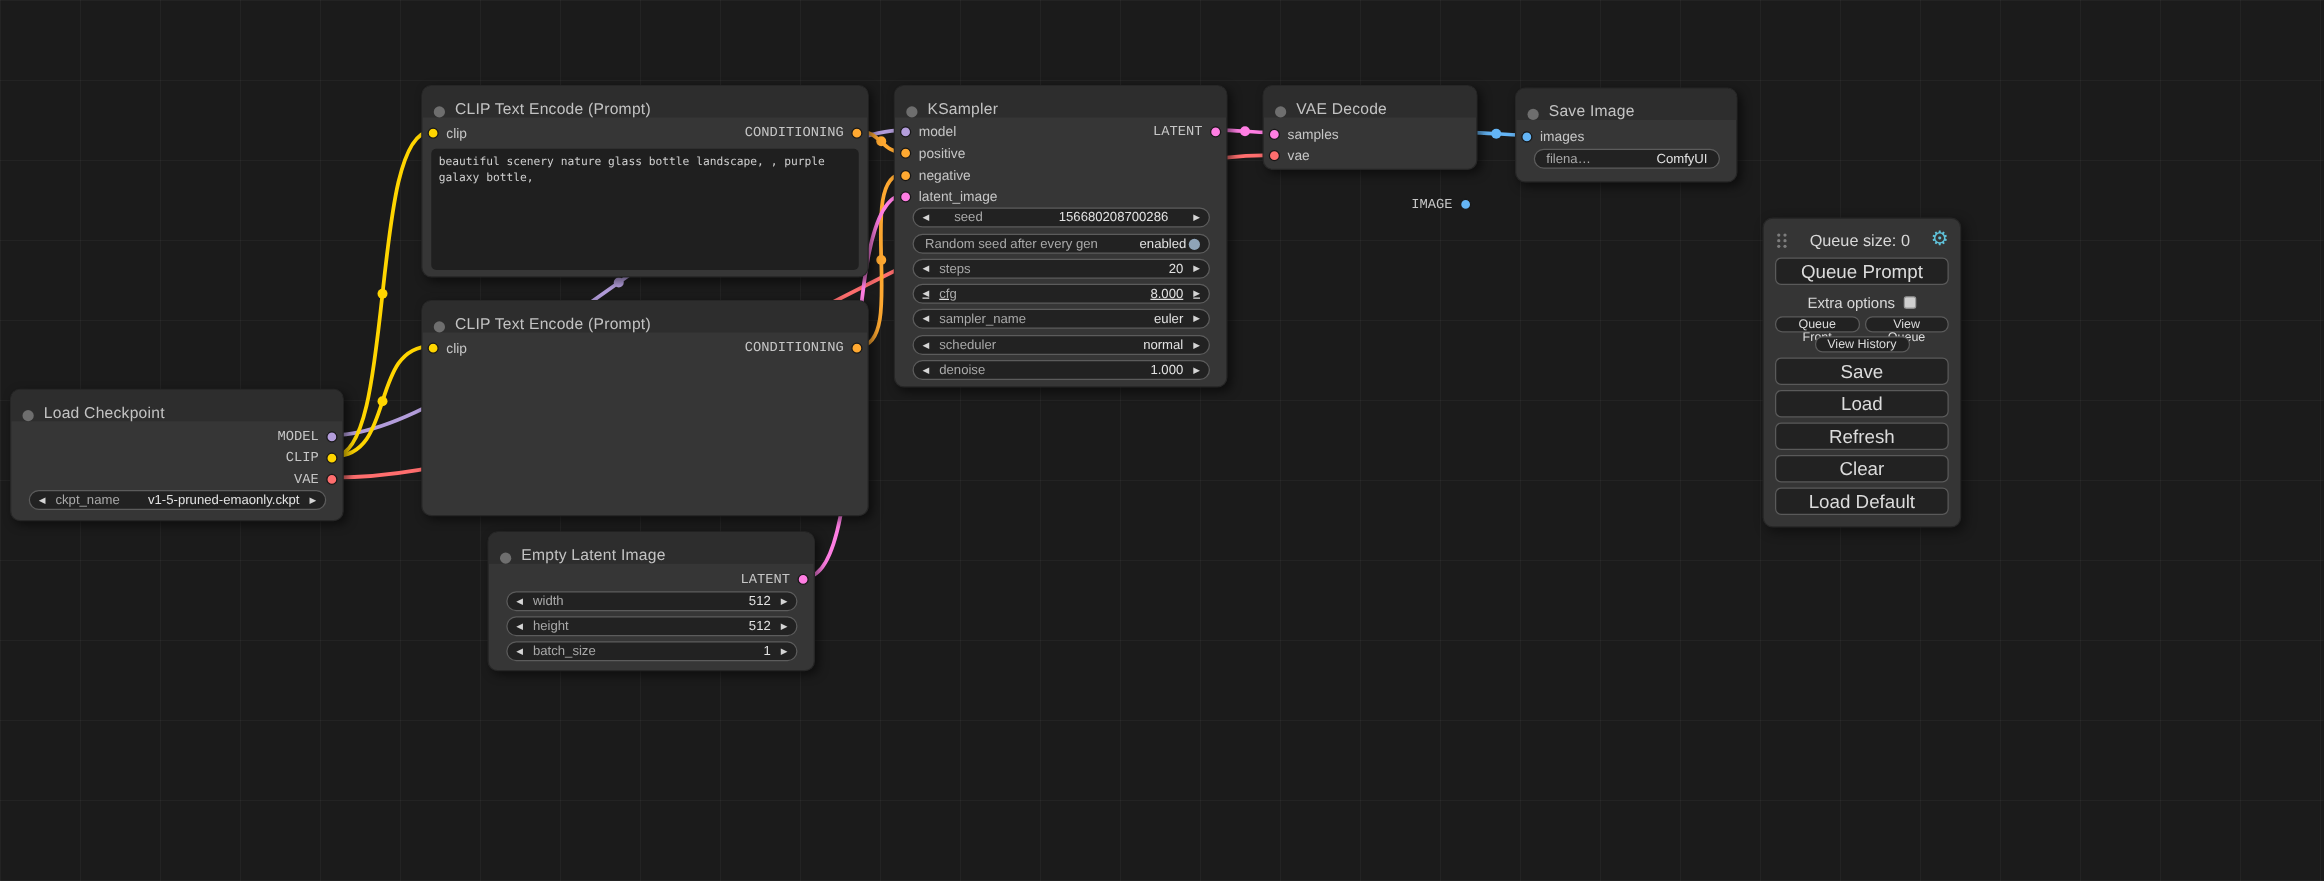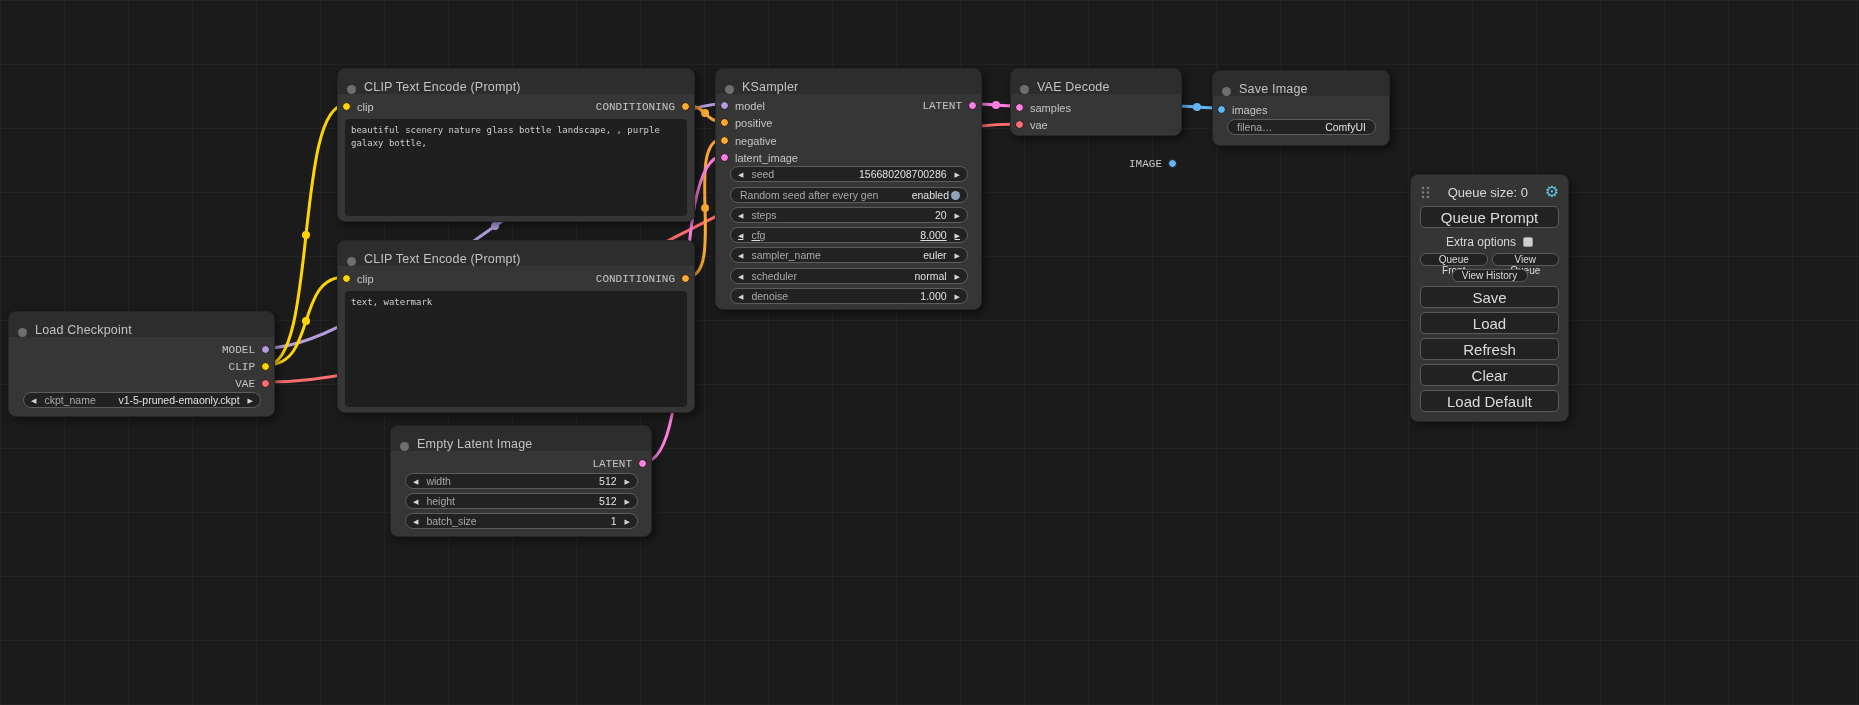--- a/index.html
+++ b/index.html
@@ -139,21 +139,20 @@
       <span>CLIP Text Encode (Prompt)</span>
     </div>
     <div class="slot in" style="top:29px;">
       <span class="port c-clip"></span>
       <span>clip</span>
     </div>
     <div class="slot out" style="top:29px;">
       <span>CONDITIONING</span>
       <span class="port c-cond"></span>
     </div>
-    <div class="node-text" style="top:50px;height:116px;">text, watermark</div>
   </div>
 
   <div class="node" style="left:390px;top:425px;width:262px;height:112px;">
     <div class="node-title">
       <span class="title-dot"></span>
       <span>Empty Latent Image</span>
     </div>
     <div class="slot out" style="top:29px;">
       <span>LATENT</span>
       <span class="port c-latent"></span>
@@ -196,21 +195,21 @@
       <span>positive</span>
     </div>
     <div class="slot in" style="top:63px;">
       <span class="port c-cond"></span>
       <span>negative</span>
     </div>
     <div class="slot in" style="top:80px;">
       <span class="port c-latent"></span>
       <span>latent_image</span>
     </div>
-    <div class="widget" style="top:97px;">
+    <div class="widget" style="top:97px;gap:12px;">
       <span class="arrow">◀</span>
       <span class="wname">seed</span>
       <span class="wval">156680208700286</span>
       <span class="arrow">▶</span>
     </div>
     <div class="widget noarrow" style="top:118px;align-items:center;">
       <span class="wname">Random seed after every gen</span>
       <span class="wval">enabled</span>
       <span class="toggle-dot"></span>
     </div>

